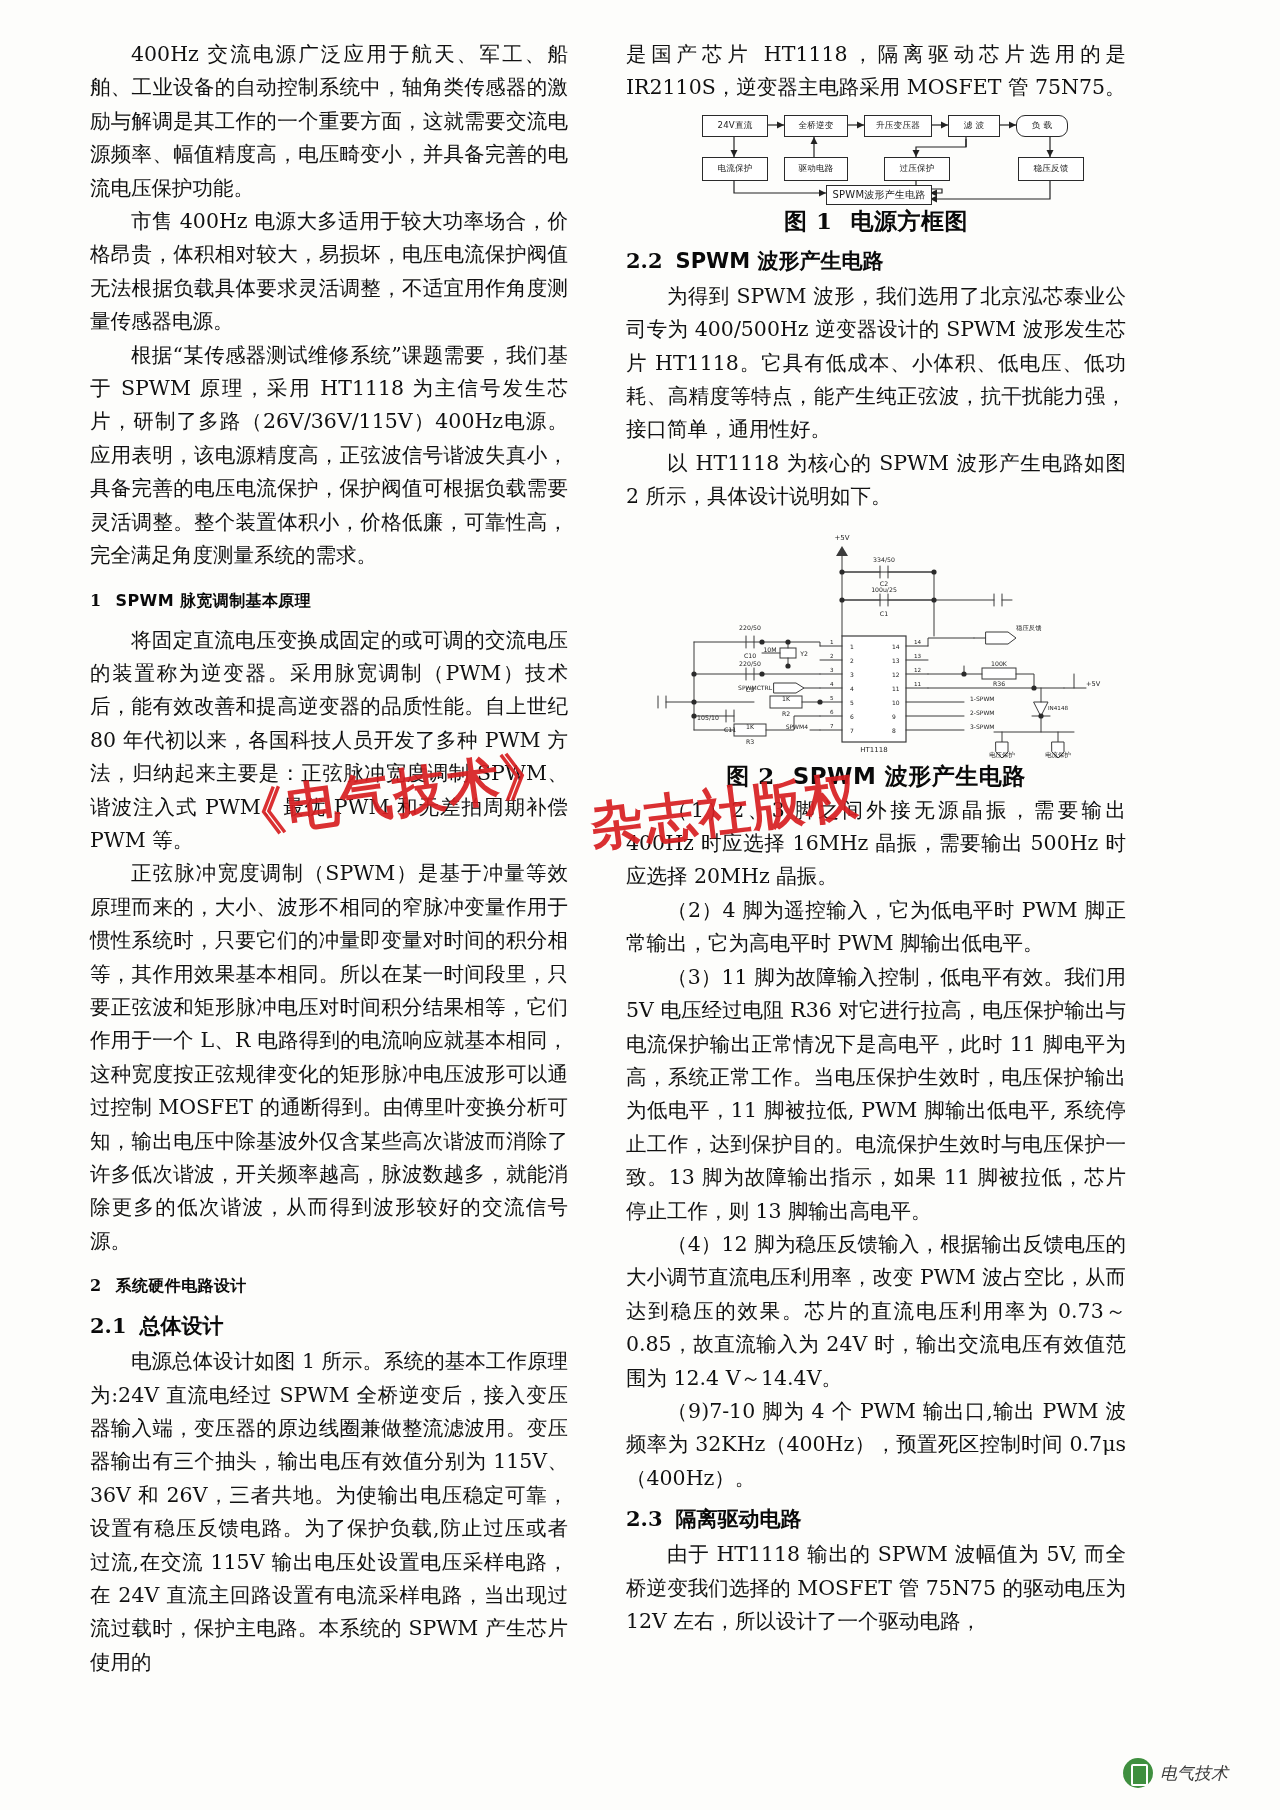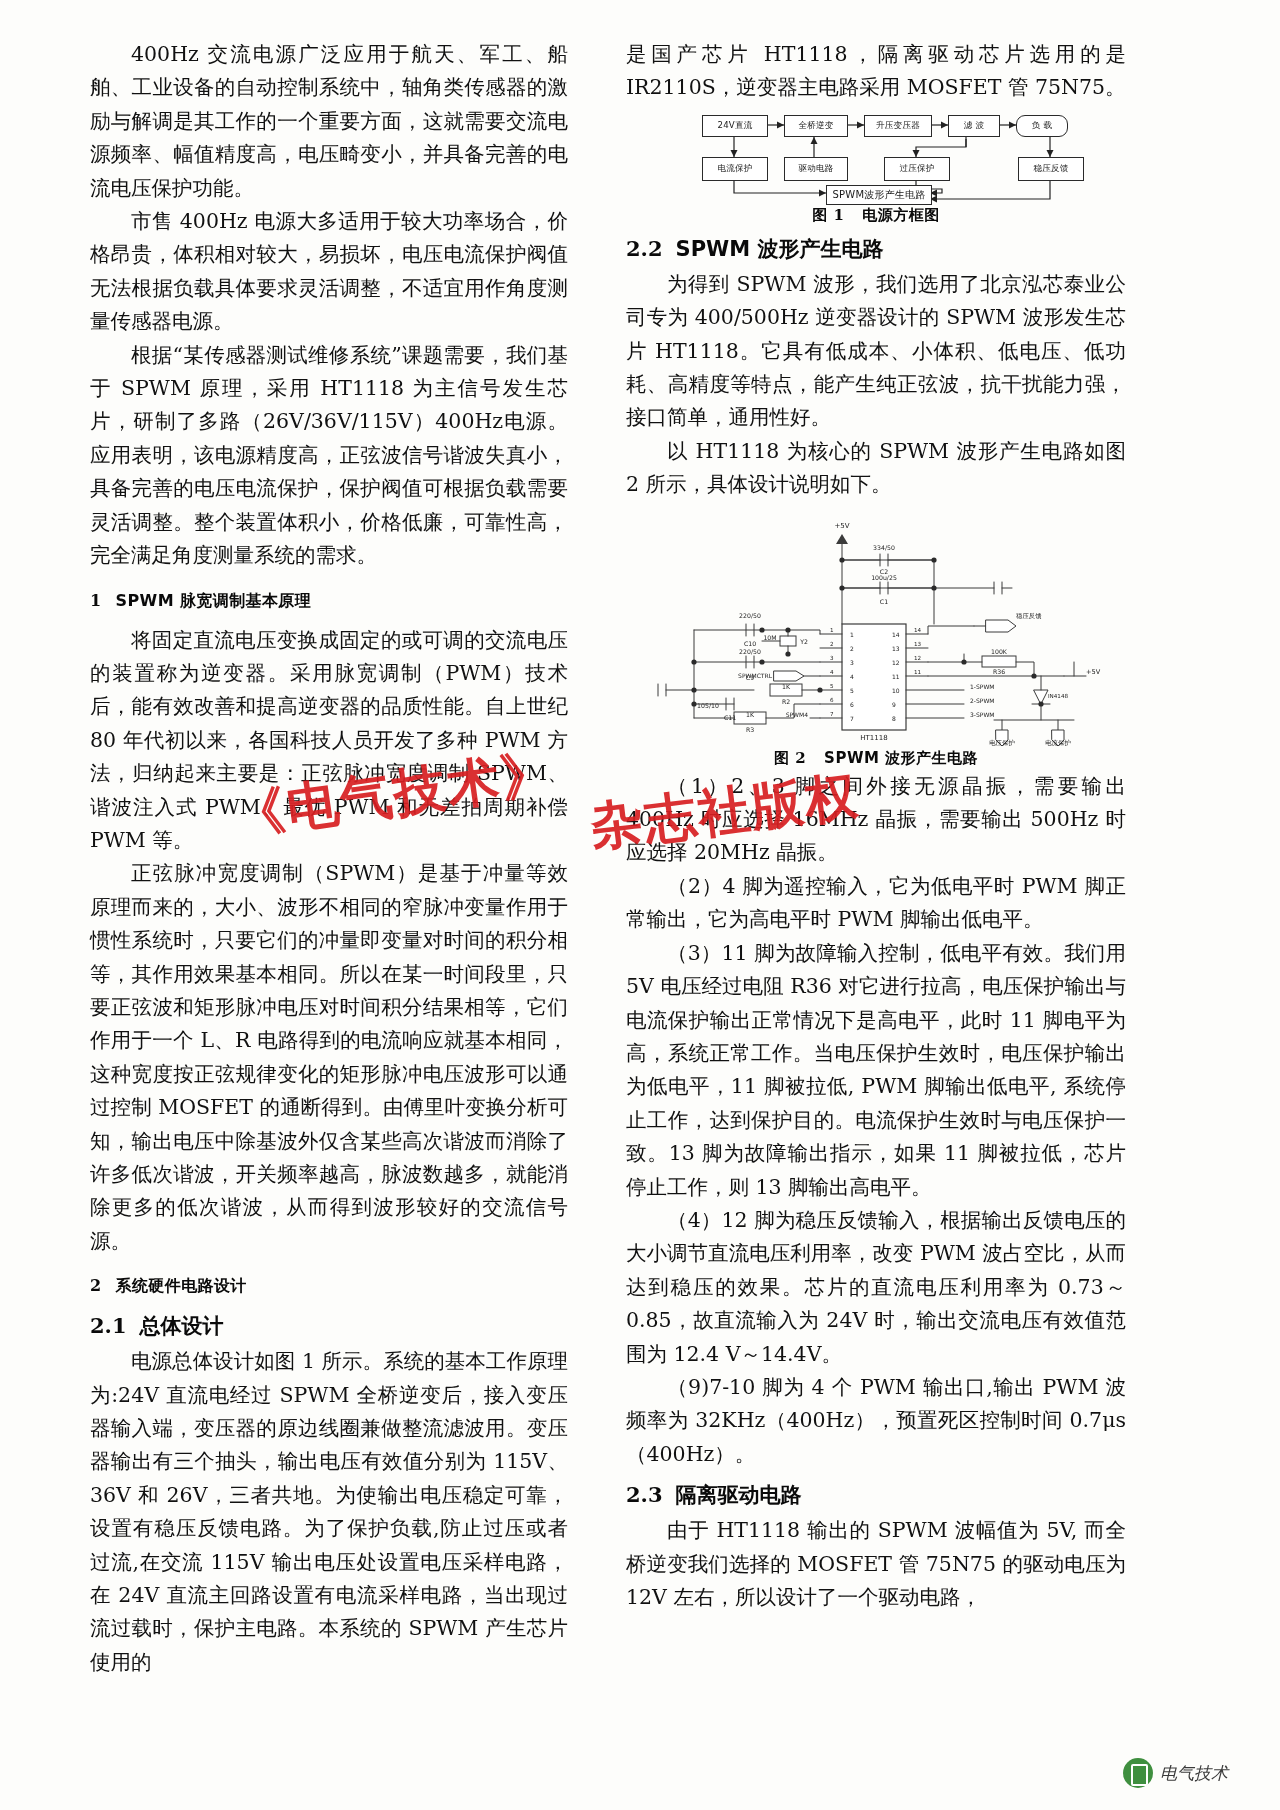--- a/index.html
+++ b/index.html
@@ -65,21 +65,21 @@
     line-height: 32px;
     font-weight: bold;
     font-family: "DejaVu Sans", "Liberation Sans", sans-serif;
   }
   h3.subsec .num {
     font-family: "DejaVu Serif", "Liberation Serif", serif;
     margin-right: 13px;
   }
   .figcap {
     text-align: center;
-    font-size: 15px;
+    font-size: 23px;
     font-weight: bold;
     font-family: "DejaVu Sans", "Liberation Sans", sans-serif;
     margin: 3px 0 2px 0;
     letter-spacing: 0.5px;
   }
   .figcap .lbl { margin-right: 18px; font-family: "DejaVu Serif", serif; }
 
   
   .fig1 {
     position: relative;

